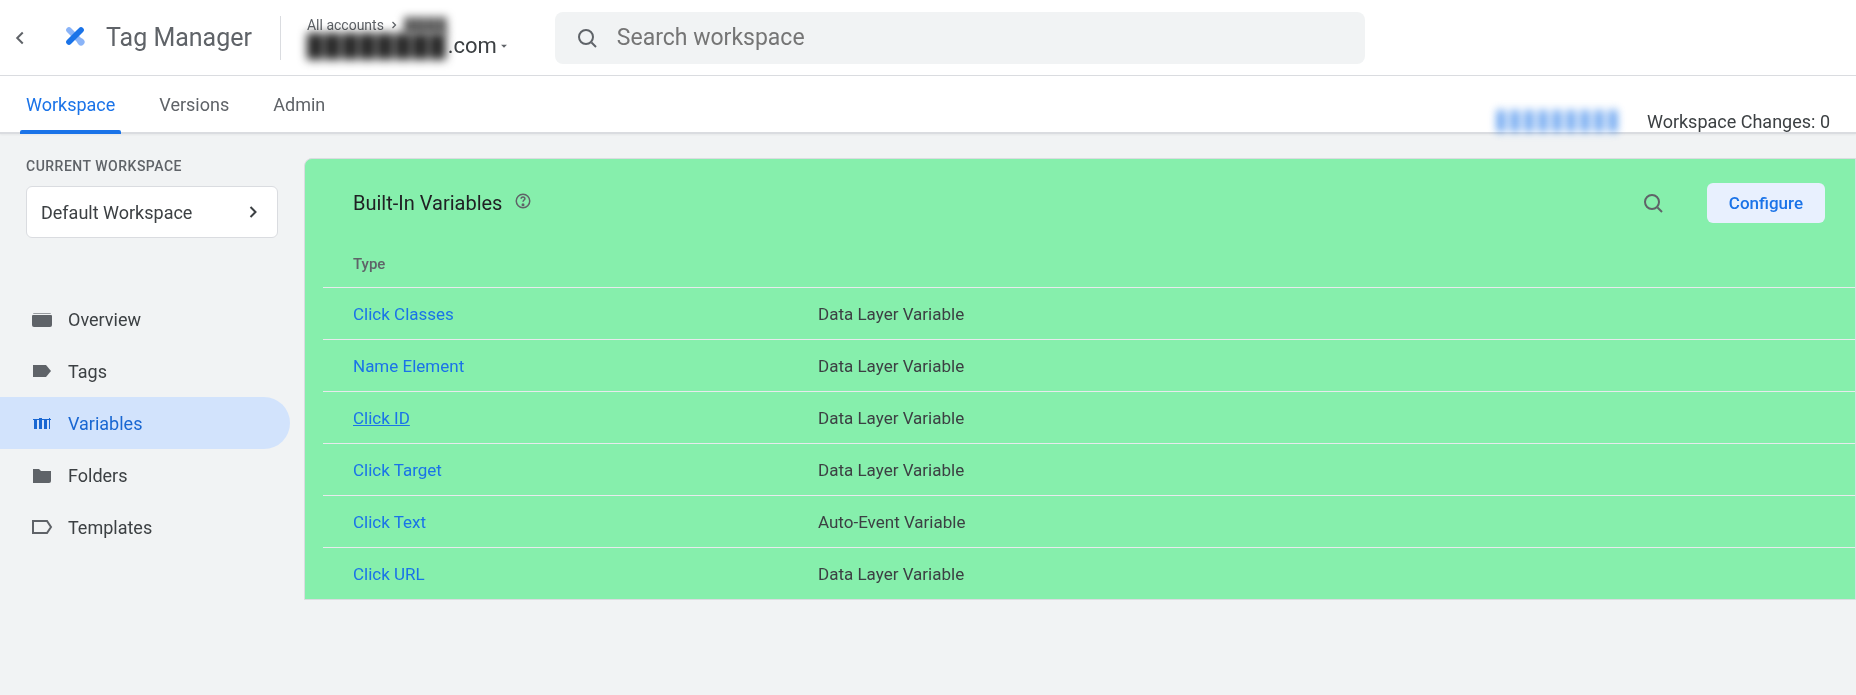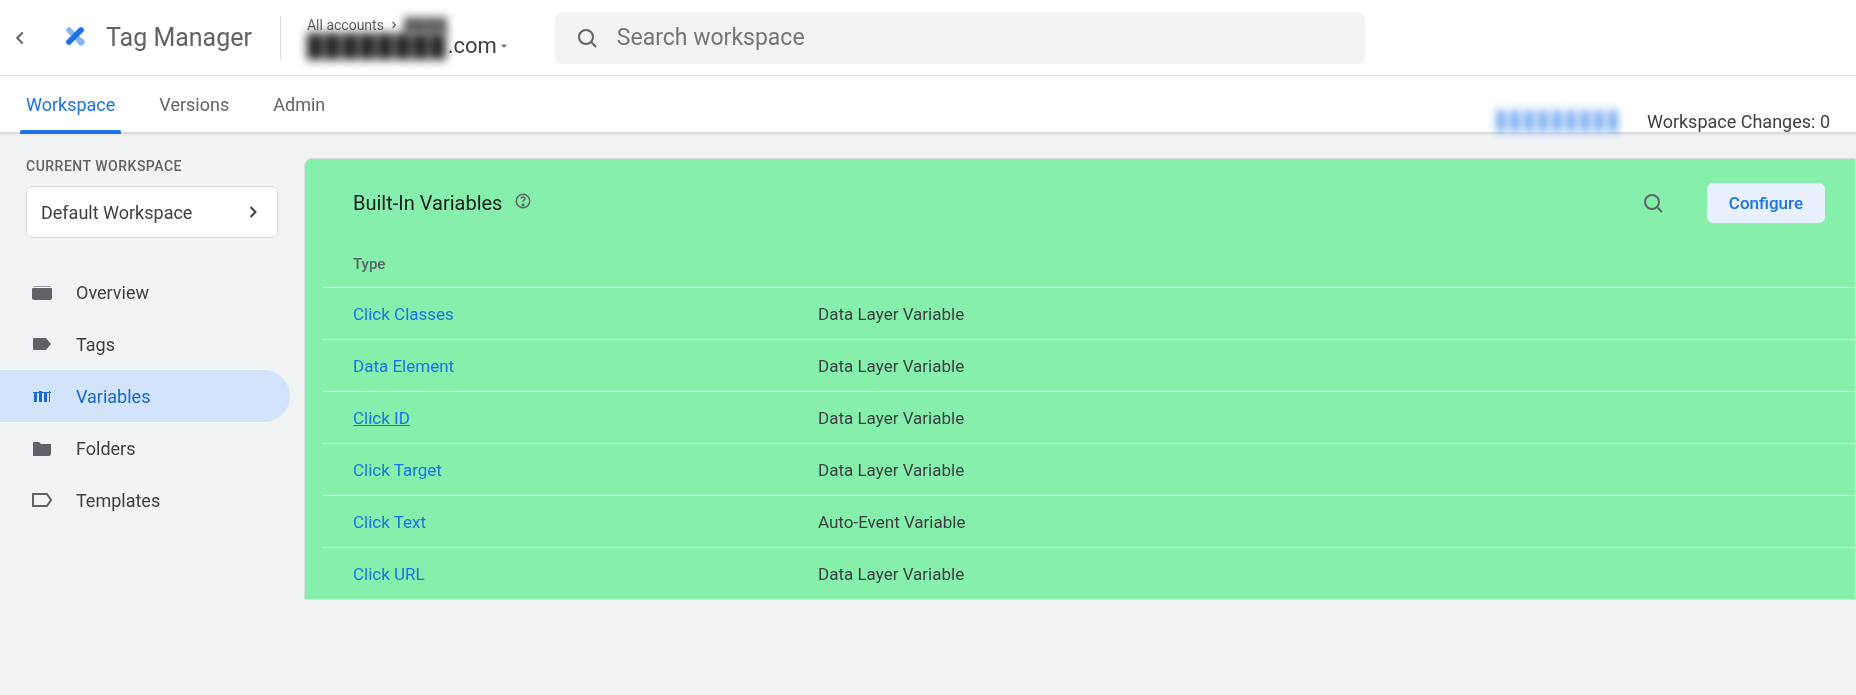--- a/index.html
+++ b/index.html
@@ -32,23 +32,23 @@
   .subnav-right{ margin-left:auto; display:flex; align-items:center; gap:30px;}
   .blur-box{ width:120px; height:22px; filter:blur(4px); background:repeating-linear-gradient(90deg,#1a73e8 0 8px,#fff 8px 14px); opacity:.7;}
   .workspace-changes{ font-size:18px; color:#3c4043;}
 
   
   .body{ display:flex; height:calc(695px - 76px - 58px); background:#f1f3f4;}
 
   
   .sidebar{ width:304px; padding:24px 14px 0 26px; }
   .side-title{ font-size:14px; letter-spacing:.5px; color:#5f6368; font-weight:500; margin-bottom:12px;}
-  .workspace-select{ background:#fff; border:1px solid #dadce0; border-radius:6px; height:52px; display:flex; align-items:center; justify-content:space-between; padding:0 14px; font-size:18px; color:#3c4043; cursor:pointer; margin-bottom:28px; width:252px;}
+  .workspace-select{ background:#fff; border:1px solid #dadce0; border-radius:6px; height:52px; display:flex; align-items:center; justify-content:space-between; padding:0 14px; font-size:18px; color:#3c4043; cursor:pointer; margin-bottom:55px; width:252px;}
   .nav-list{ list-style:none; display:flex; flex-direction:column; }
-  .nav-item{ display:flex; align-items:center; gap:22px; height:52px; padding-left:4px; font-size:18px; color:#3c4043; cursor:pointer; border-radius:0 26px 26px 0; margin-left:-26px; padding-left:30px; }
+  .nav-item{ display:flex; align-items:center; gap:14px; height:52px; padding-left:4px; font-size:18px; color:#3c4043; cursor:pointer; border-radius:0 26px 26px 0; margin-left:-26px; padding-left:30px; }
   .nav-item.active{ background:#d2e3fc; color:#1967d2; }
   .nav-item.active svg{ color:#1967d2;}
   .nav-item svg{ color:#5f6368; width:24px; height:24px; flex-shrink:0;}
 
   
   .main{ flex:1; padding:24px 0 0 0;}
   .card{ background:#86efac; border:1px solid #dadce0; border-radius:8px 0 0 0; overflow:hidden;padding-left:18px;}
   .card-header{ display:flex; align-items:center; padding:22px 30px 10px 30px; gap:12px;}
   .card-title{ font-size:20px; color:#202124;}
   .help-icon{ color:#5f6368;}
@@ -197,21 +197,21 @@
 
       <div class="thead">
         <div class="col-type-h">Type</div>
       </div>
 
       <div class="row">
         <span class="name">Click Classes</span>
         <span class="type">Data Layer Variable</span>
       </div>
       <div class="row">
-        <span class="name">Data Element</span>
+        <span class="name">Name Element</span>
         <span class="type">Data Layer Variable</span>
       </div>
       <div class="row">
         <span class="name underline">Click ID</span>
         <span class="type">Data Layer Variable</span>
       </div>
       <div class="row">
         <span class="name">Click Target</span>
         <span class="type">Data Layer Variable</span>
       </div>

